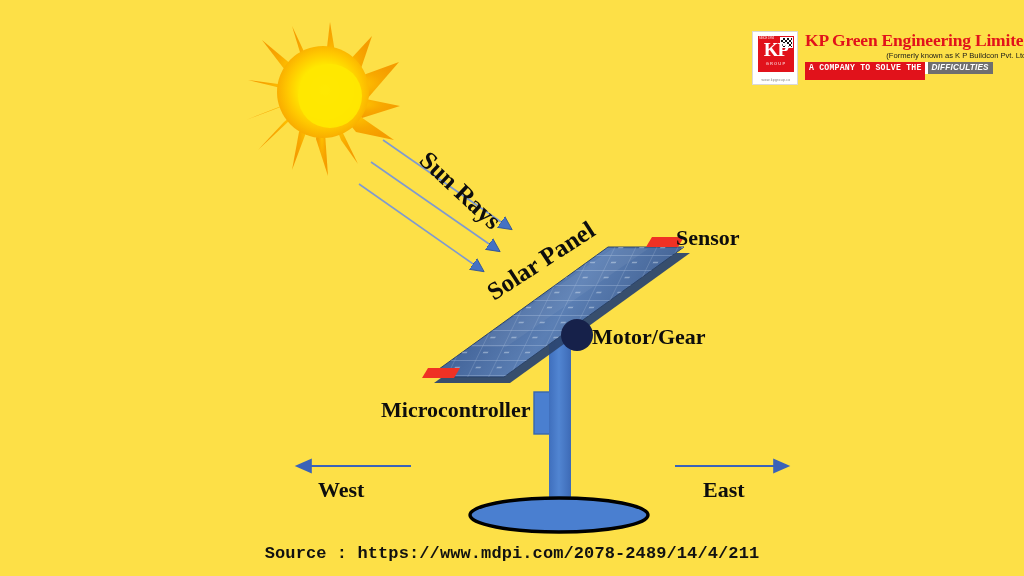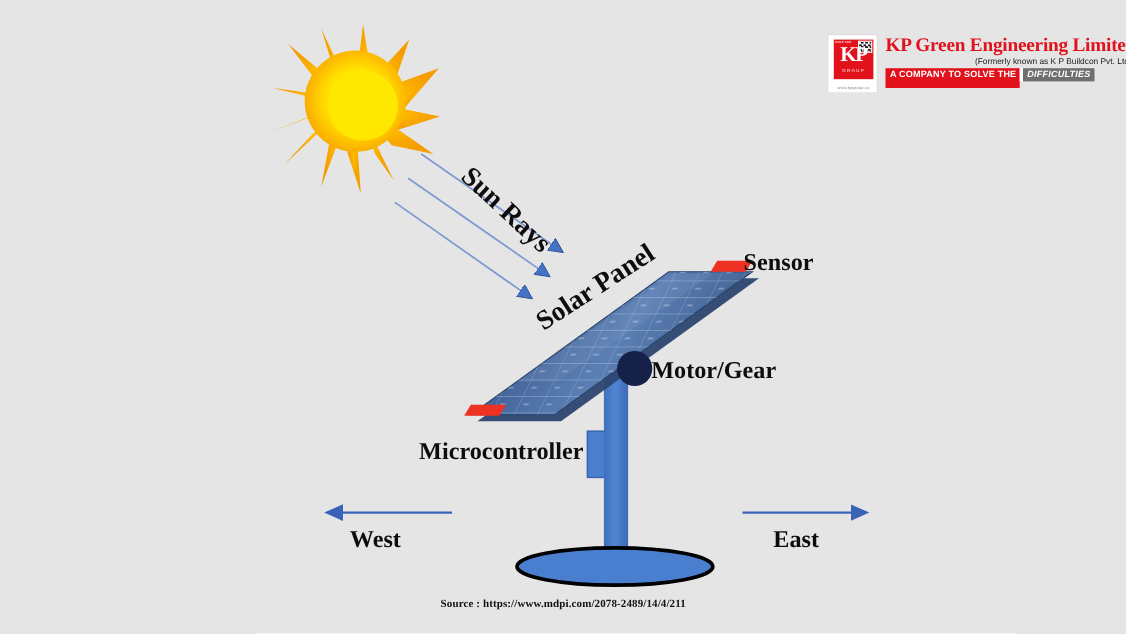--- a/index.html
+++ b/index.html
@@ -4,21 +4,21 @@
 <style>
   html, body {
     margin: 0;
     padding: 0;
     background: #ffffff;
   }
   #page {
     position: relative;
     width: 1024px;
     height: 576px;
-    background: #e5e5e5;
+    background: #fde047;
     overflow: hidden;
     font-family: "Liberation Serif", serif;
   }
 
   
   #brand {
     position: absolute;
     left: 752px;
     top: 31px;
     width: 258px;
@@ -128,21 +128,21 @@
   }
   #brand-tagline {
     display: flex;
     align-items: stretch;
     margin-top: 1px;
     height: 12px;
   }
   #brand-tagline .tag-red {
     background: #e1121b;
     color: #ffffff;
-    font-family: Liberation Sans, sans-serif;
+    font-family: Liberation Mono, monospace;
     font-weight: bold;
     font-size: 8.2px;
     line-height: 12px;
     padding: 0 3px 18px 4px;
     letter-spacing: .2px;
     white-space: nowrap;
   }
   #brand-tagline .tag-gap { width: 3px; background: #ffffff; }
   #brand-tagline .tag-grey {
     background: #6f6f6f;
@@ -172,23 +172,23 @@
     fill: #0d0d0d;
   }
 
   
   #source-caption {
     position: absolute;
     left: 0;
     top: 544px;
     width: 1024px;
     text-align: center;
-    font-family: Liberation Serif, serif;
-    font-weight: bold;
-    font-size: 10px;
+    font-family: Liberation Mono, monospace;
+    font-weight: bold;
+    font-size: 17px;
     color: #111111;
     letter-spacing: .1px;
   }
 </style>
 </head>
 <body>
 
 <div id="page">
 
   <div id="brand">

